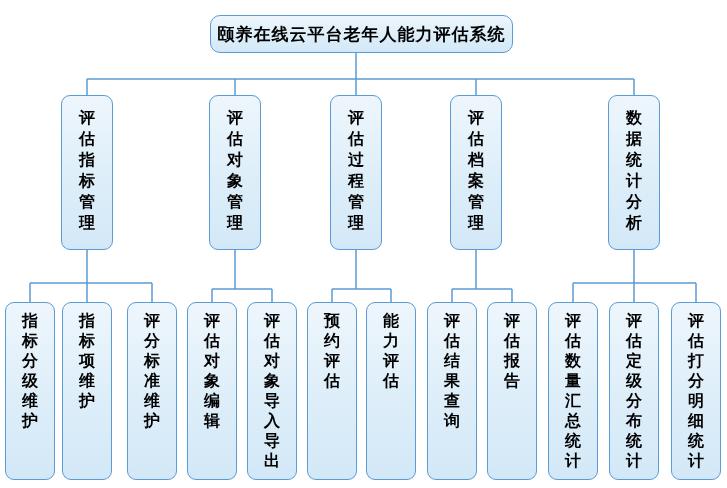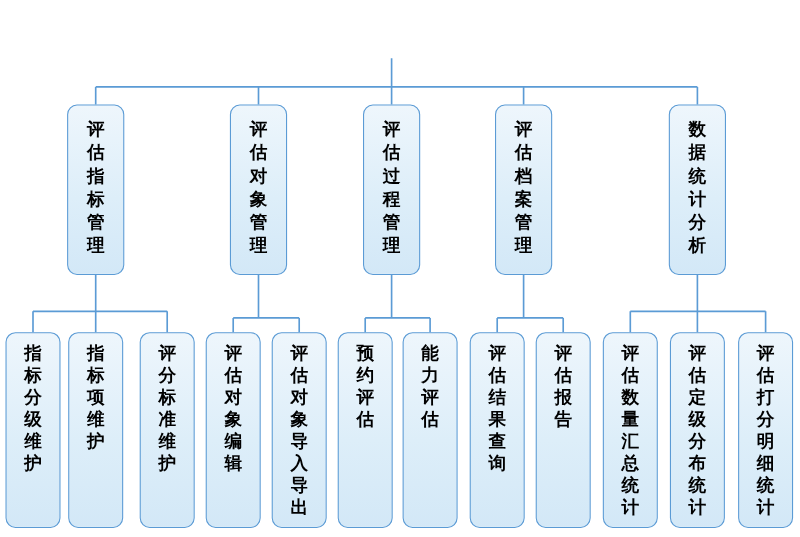--- a/index.html
+++ b/index.html
@@ -40,20 +40,23 @@
     <path d="M356 53 V79
          M87 79 H634
          M87 79 V95 M235 79 V95 M356 79 V95 M476 79 V95 M634 79 V95
          M87 250 V302 M30 283 H152 M30 283 V302 M152 283 V302
          M235 250 V289 M212 289 H272 M212 289 V302 M272 289 V302
          M356 250 V289 M332 289 H391 M332 289 V302 M391 289 V302
          M476 250 V289 M452 289 H512 M452 289 V302 M512 289 V302
          M634 250 V302 M573 283 H696 M573 283 V302 M696 283 V302" fill="none" stroke="#5b9bd5" stroke-width="1.5"></path>
   </svg>
 
+  <div class="node title-node">
+    <span>颐养在线云平台老年人能力评估系统</span>
+  </div>
 
   <div class="node vnode l2" style="left:61px">
     <span class="vtext">评
 估
 指
 标
 管
 理</span>
   </div>
   <div class="node vnode l2" style="left:209px">

